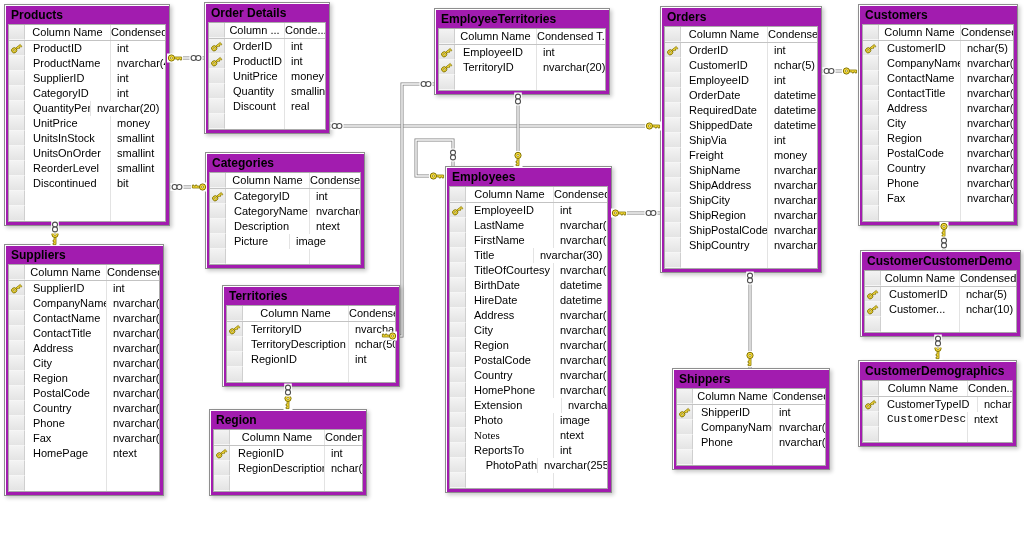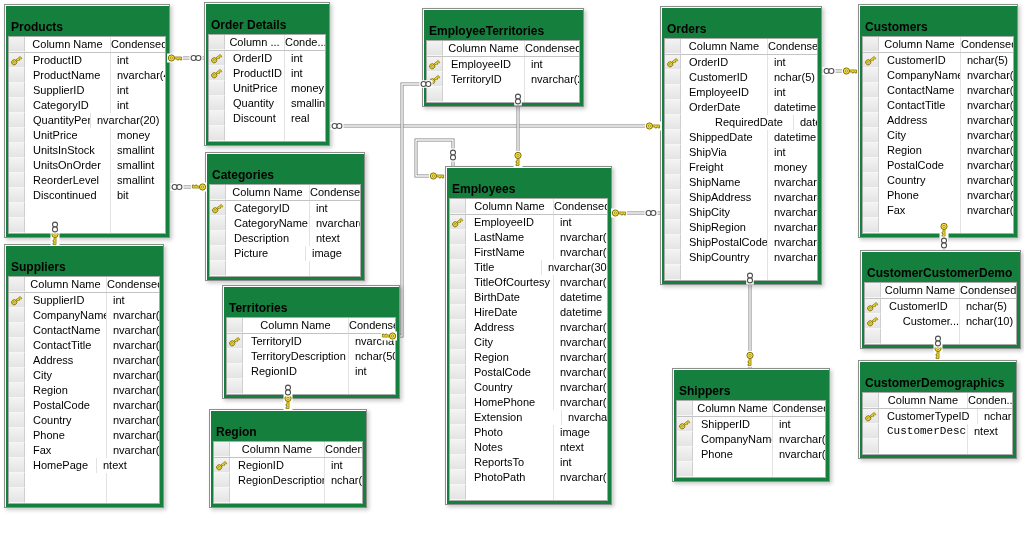--- a/index.html
+++ b/index.html
@@ -6,24 +6,24 @@
   #canvas {
     position:relative; width:1024px; height:534px;
     background:#ffffff; overflow:hidden;
     font-family:"Liberation Sans", sans-serif;
   }
   svg.layer { position:absolute; left:0; top:0; z-index:0; }
   svg.layer.icons { z-index:3; pointer-events:none; }
 
   .tbl {
     position:absolute; z-index:1; box-sizing:border-box;
-    background:#15803d;
+    background:#a21caf;
     border:1px solid #8e8e8e;
     box-shadow:2px 2px 4px rgba(0,0,0,.22), inset 1px 1px 0 #ffffff;
-    padding:14px 3px 3px 3px;
+    padding:2px 3px 3px 3px;
   }
   .tbl-title {
     height:15px; line-height:15px; padding:1px 2px 1px 3px;
     font-size:12px; font-weight:bold; color:#000;
     white-space:nowrap; overflow:hidden; cursor:default;
   }
   .grid { background:#ffffff; border:1px solid #aaaaaa; }
   .row { display:flex; height:15px; overflow:hidden; }
   .sel {
     width:16px; min-width:16px; position:relative;
@@ -259,21 +259,21 @@
           <div class="cell name-cell" style="width: 84px;">CategoryName</div>
           <div class="cell type-cell">nvarchar(15)</div>
         </div>
         <div class="row">
           <div class="sel"></div>
           <div class="cell name-cell" style="width: 84px;">Description</div>
           <div class="cell type-cell">ntext</div>
         </div>
         <div class="row">
           <div class="sel"></div>
-          <div class="cell name-cell" style="width: 80px;">Picture</div>
+          <div class="cell name-cell" style="width: 64px;">Picture</div>
           <div class="cell type-cell">image</div>
         </div>
         <div class="row">
           <div class="sel"></div>
           <div class="cell name-cell" style="width: 84px;"></div>
           <div class="cell type-cell"></div>
         </div>
       </div>
   </div>
     <div class="tbl" style="left: 4px; top: 244px; width: 160px;">
@@ -342,21 +342,21 @@
           <div class="cell name-cell" style="width: 82px;">Phone</div>
           <div class="cell type-cell">nvarchar(24)</div>
         </div>
         <div class="row">
           <div class="sel"></div>
           <div class="cell name-cell" style="width: 82px;">Fax</div>
           <div class="cell type-cell">nvarchar(24)</div>
         </div>
         <div class="row">
           <div class="sel"></div>
-          <div class="cell name-cell" style="width: 72px;">HomePage</div>
+          <div class="cell name-cell" style="width: 82px;">HomePage</div>
           <div class="cell type-cell">ntext</div>
         </div>
         <div class="row">
           <div class="sel"></div>
           <div class="cell name-cell" style="width: 82px;"></div>
           <div class="cell type-cell"></div>
         </div>
         <div class="row">
           <div class="sel"></div>
           <div class="cell name-cell" style="width: 82px;"></div>
@@ -428,21 +428,21 @@
           <div class="cell name-cell" style="width: 95px;">RegionDescription</div>
           <div class="cell type-cell">nchar(50)</div>
         </div>
         <div class="row">
           <div class="sel"></div>
           <div class="cell name-cell" style="width: 95px;"></div>
           <div class="cell type-cell"></div>
         </div>
       </div>
   </div>
-    <div class="tbl" style="left: 422px; top: 8px; width: 162px;">
+    <div class="tbl" style="left: 434px; top: 8px; width: 176px;">
     <div class="tbl-title">EmployeeTerritories</div>
     <div class="grid">
         <div class="row hdr">
           <div class="sel"></div>
           <div class="cell name-cell" style="width: 82px;">Column Name</div>
           <div class="cell type-cell">Condensed T...</div>
         </div>
         <div class="row">
           <div class="sel">
             <svg width="13" height="13" viewBox="-6.5 -6.5 13 13">
@@ -502,21 +502,21 @@
           <div class="cell name-cell" style="width: 88px;">LastName</div>
           <div class="cell type-cell">nvarchar(20)</div>
         </div>
         <div class="row">
           <div class="sel"></div>
           <div class="cell name-cell" style="width: 88px;">FirstName</div>
           <div class="cell type-cell">nvarchar(10)</div>
         </div>
         <div class="row">
           <div class="sel"></div>
-          <div class="cell name-cell" style="width: 76px;">Title</div>
+          <div class="cell name-cell" style="width: 68px;">Title</div>
           <div class="cell type-cell">nvarchar(30)</div>
         </div>
         <div class="row">
           <div class="sel"></div>
           <div class="cell name-cell" style="width: 88px;">TitleOfCourtesy</div>
           <div class="cell type-cell">nvarchar(25)</div>
         </div>
         <div class="row">
           <div class="sel"></div>
           <div class="cell name-cell" style="width: 88px;">BirthDate</div>
@@ -562,31 +562,31 @@
           <div class="cell name-cell" style="width: 96px;">Extension</div>
           <div class="cell type-cell">nvarchar(4)</div>
         </div>
         <div class="row">
           <div class="sel"></div>
           <div class="cell name-cell" style="width: 88px;">Photo</div>
           <div class="cell type-cell">image</div>
         </div>
         <div class="row">
           <div class="sel"></div>
-          <div class="cell name-cell" style="width: 88px;">Notes</div>
+          <div class="cell name-cell" style="width: 88px; font-family: Liberation Serif, serif;">Notes</div>
           <div class="cell type-cell">ntext</div>
         </div>
         <div class="row">
           <div class="sel"></div>
           <div class="cell name-cell" style="width: 88px;">ReportsTo</div>
           <div class="cell type-cell">int</div>
         </div>
         <div class="row">
           <div class="sel"></div>
-          <div class="cell name-cell" style="width: 88px;">PhotoPath</div>
+          <div class="cell name-cell" style="width: 72px; text-align: right;">PhotoPath</div>
           <div class="cell type-cell">nvarchar(255)</div>
         </div>
         <div class="row">
           <div class="sel"></div>
           <div class="cell name-cell" style="width: 88px;"></div>
           <div class="cell type-cell"></div>
         </div>
       </div>
   </div>
     <div class="tbl" style="left: 660px; top: 6px; width: 162px;">
@@ -620,21 +620,21 @@
           <div class="cell name-cell" style="width: 87px;">EmployeeID</div>
           <div class="cell type-cell">int</div>
         </div>
         <div class="row">
           <div class="sel"></div>
           <div class="cell name-cell" style="width: 87px;">OrderDate</div>
           <div class="cell type-cell">datetime</div>
         </div>
         <div class="row">
           <div class="sel"></div>
-          <div class="cell name-cell" style="width: 87px; margin-left: 26px;">RequiredDate</div>
+          <div class="cell name-cell" style="width: 87px;">RequiredDate</div>
           <div class="cell type-cell">datetime</div>
         </div>
         <div class="row">
           <div class="sel"></div>
           <div class="cell name-cell" style="width: 87px;">ShippedDate</div>
           <div class="cell type-cell">datetime</div>
         </div>
         <div class="row">
           <div class="sel"></div>
           <div class="cell name-cell" style="width: 87px;">ShipVia</div>
@@ -784,21 +784,21 @@
         <div class="row">
           <div class="sel">
             <svg width="13" height="13" viewBox="-6.5 -6.5 13 13">
               <g transform="rotate(-38) scale(0.82)">
                 <path d="M -0.5 -1 L 6.6 -1 L 6.6 2 L 5.1 2 L 5.1 0.9 L 3.6 0.9 L 3.6 2 L 2.1 2 L 2.1 0.9 L -0.5 0.9 Z" fill="#ffe13d" stroke="#7e7100" stroke-width="0.9"></path>
                 <circle cx="-3.6" cy="0" r="3.1" fill="#ffe13d" stroke="#7e7100" stroke-width="1.1"></circle>
                 <circle cx="-3.6" cy="0" r="1.1" fill="#ffffff" stroke="#7e7100" stroke-width="0.8"></circle>
               </g>
             </svg>
           </div>
-          <div class="cell name-cell" style="width: 79px; text-align: right;">Customer...</div>
+          <div class="cell name-cell" style="width: 79px;">Customer...</div>
           <div class="cell type-cell">nchar(10)</div>
         </div>
         <div class="row">
           <div class="sel"></div>
           <div class="cell name-cell" style="width: 79px;"></div>
           <div class="cell type-cell"></div>
         </div>
       </div>
   </div>
     <div class="tbl" style="left: 858px; top: 360px; width: 159px;">

